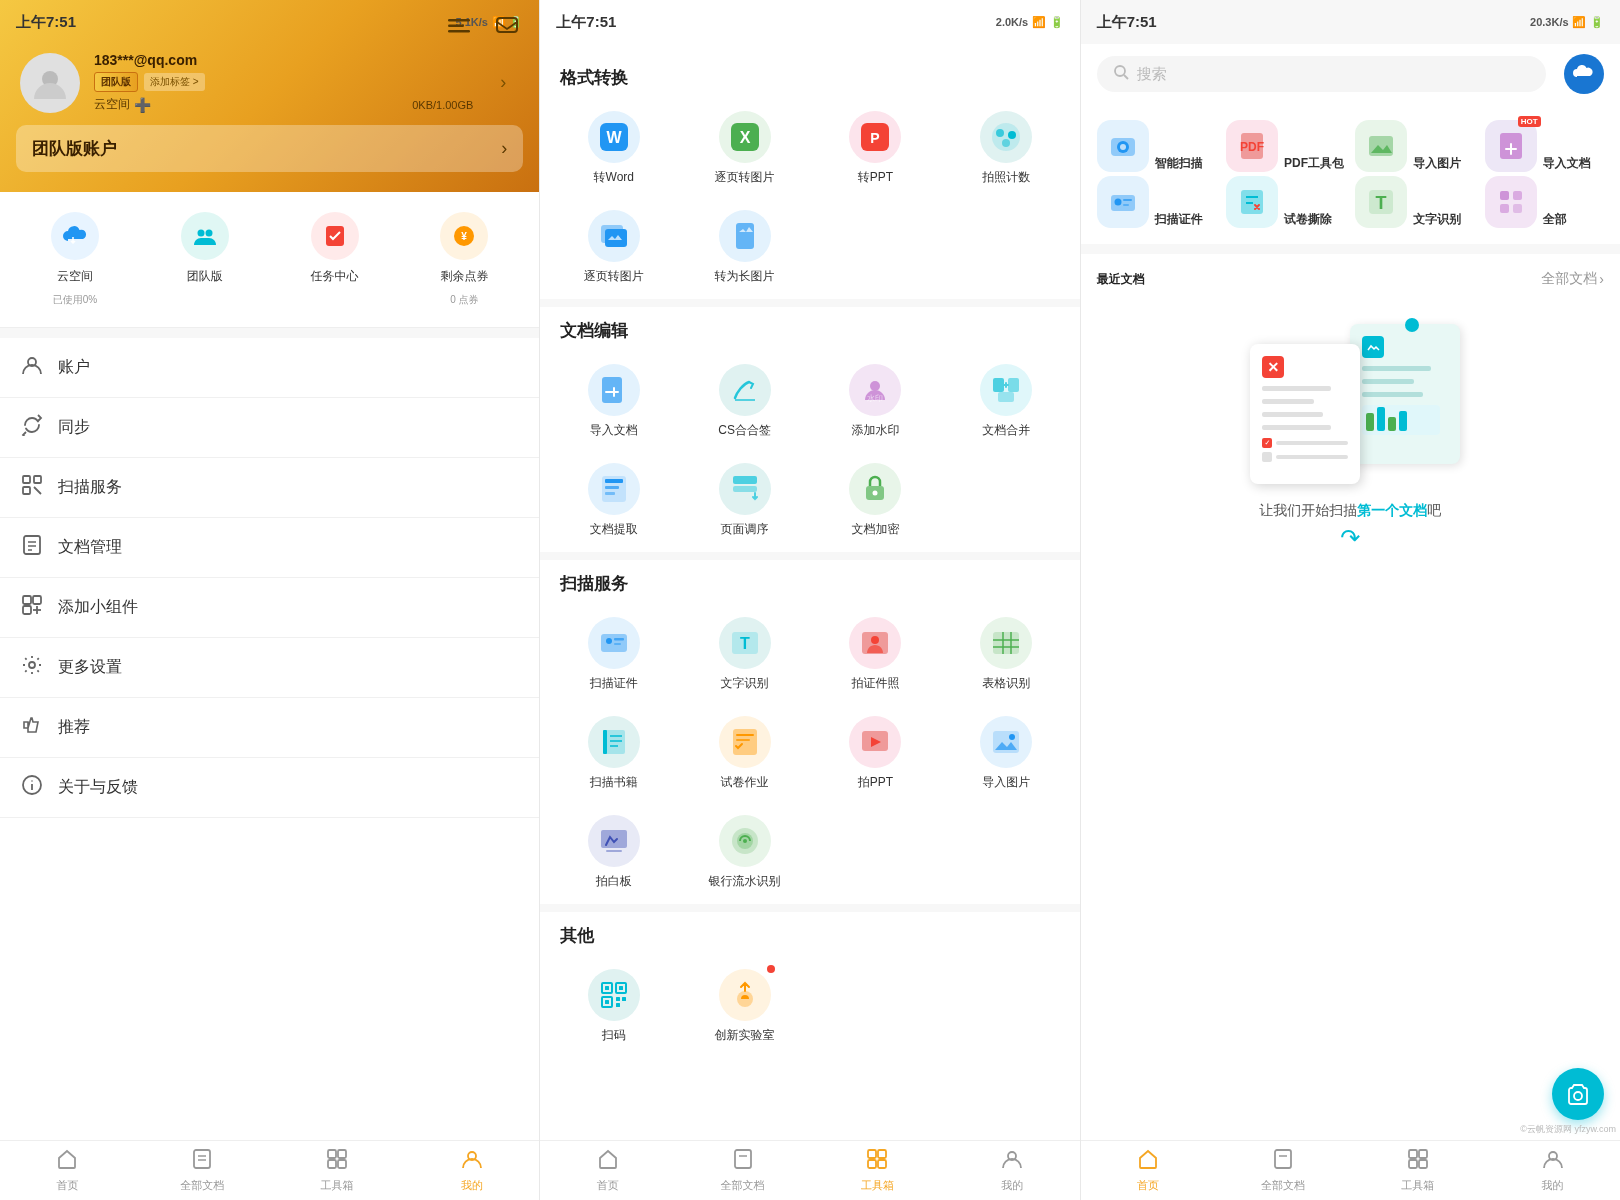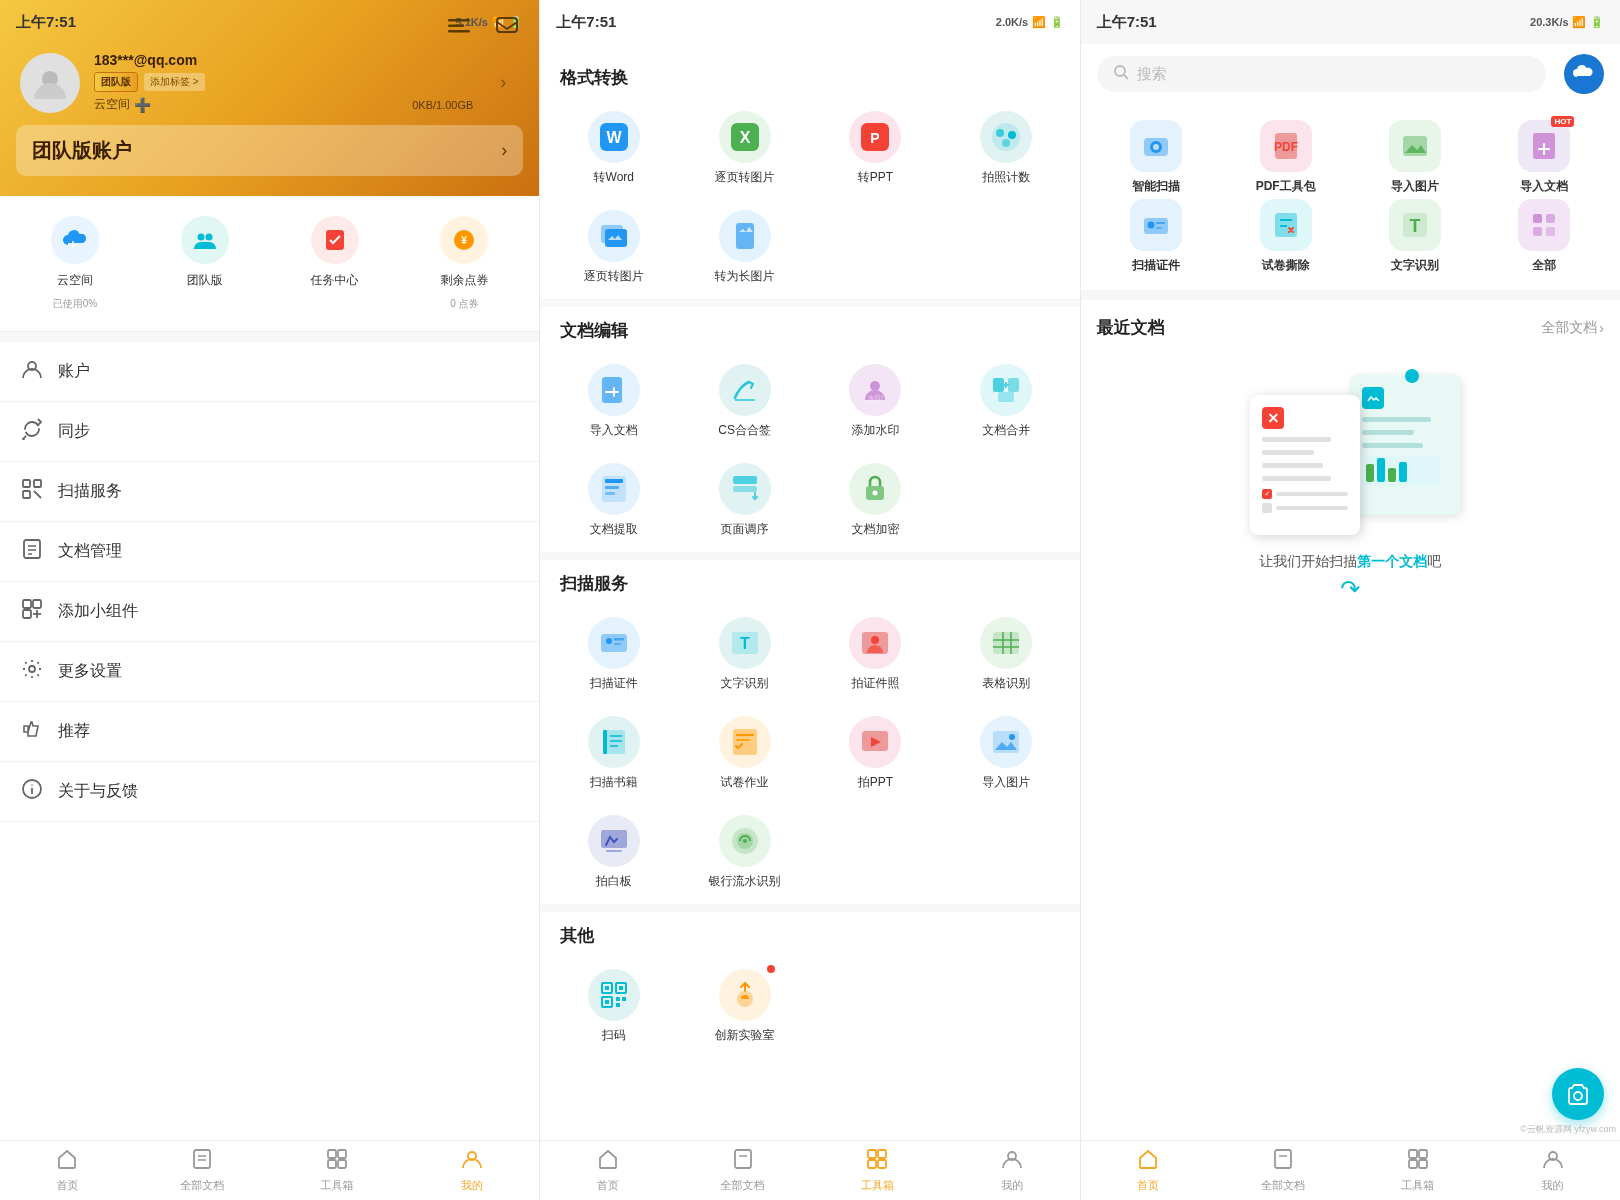--- a/index.html
+++ b/index.html
@@ -115,21 +115,21 @@
 
     .team-banner {
       margin: 0 16px;
       background: rgba(255,255,255,0.3);
       border-radius: 10px;
       padding: 12px 16px;
       display: flex;
       align-items: center;
       justify-content: space-between;
     }
-    .team-banner-text { font-size: 20px; color: #3a2000; font-weight: 600; }
+    .team-banner-text { font-size: 17px; color: #3a2000; font-weight: 600; }
     .team-banner-arrow { font-size: 18px; color: #5a3800; }
 
     .quick-actions {
       display: flex;
       padding: 20px 10px;
       background: #fff;
       border-bottom: 1px solid #eee;
     }
     .quick-action-item {
       flex: 1;
@@ -272,22 +272,21 @@
 
     .shortcut-grid {
       display: grid;
       grid-template-columns: repeat(4, 1fr);
       gap: 10px;
       padding: 16px 16px;
       background: #fff;
     }
     .shortcut-item {
       display: flex;
-      flex-direction: column;
-      align-items: center;
+      align-items: flex-end;
       gap: 6px;
       cursor: pointer;
     }
     .shortcut-icon-box {
       width: 52px;
       height: 52px;
       border-radius: 14px;
       display: flex;
       align-items: center;
       justify-content: center;
@@ -320,21 +319,21 @@
       margin-top: 10px;
       padding: 16px;
       flex: 1;
     }
     .recent-header {
       display: flex;
       align-items: center;
       justify-content: space-between;
       margin-bottom: 16px;
     }
-    .recent-title { font-size: 17px; font-weight: 700; color: #222; }
+    .recent-title { font-size: 12px; font-weight: 700; color: #222; }
     .all-docs-link { font-size: 14px; color: #999; display: flex; align-items: center; gap: 2px; }
 
     .empty-illustration {
       display: flex;
       flex-direction: column;
       align-items: center;
       padding: 20px 0;
     }
     .doc-card-1 {
       width: 110px;

